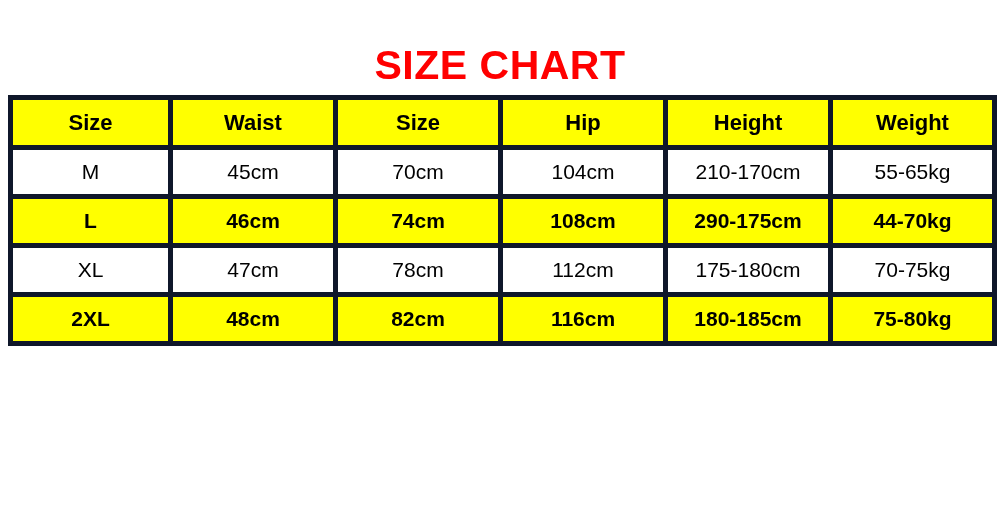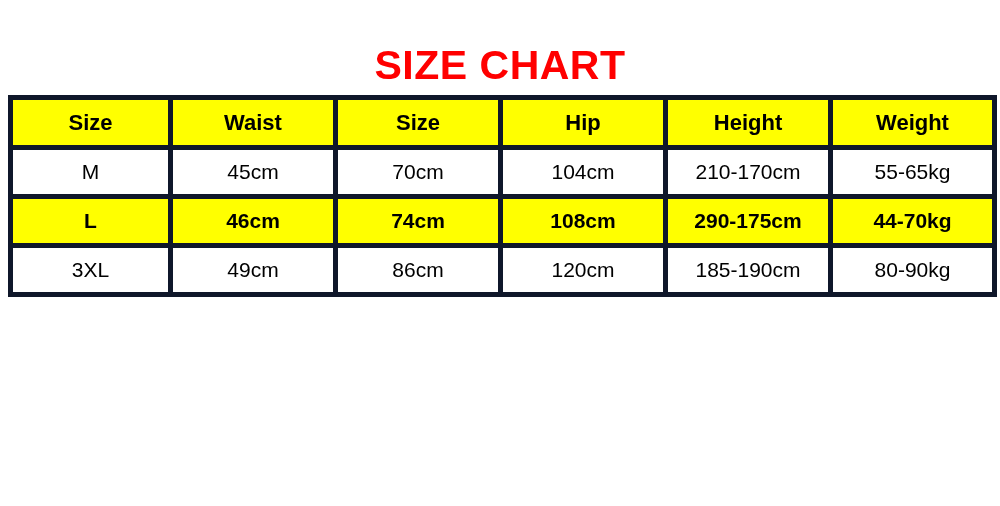--- a/index.html
+++ b/index.html
@@ -108,23 +108,31 @@
         </tr>
         <tr class="alt">
           <td>L</td>
           <td>46cm</td>
           <td>74cm</td>
           <td>108cm</td>
           <td>290-175cm</td>
           <td>44-70kg</td>
         </tr>
         <tr class="plain">
-          <td>3XL</td>
-          <td>49cm</td>
-          <td>86cm</td>
-          <td>120cm</td>
-          <td>185-190cm</td>
-          <td>80-90kg</td>
+          <td>XL</td>
+          <td>47cm</td>
+          <td>78cm</td>
+          <td>112cm</td>
+          <td>175-180cm</td>
+          <td>70-75kg</td>
+        </tr>
+        <tr class="alt">
+          <td>2XL</td>
+          <td>48cm</td>
+          <td>82cm</td>
+          <td>116cm</td>
+          <td>180-185cm</td>
+          <td>75-80kg</td>
         </tr>
       </tbody>
     </table>
   </div>
 </div>
 
 </body></html>

